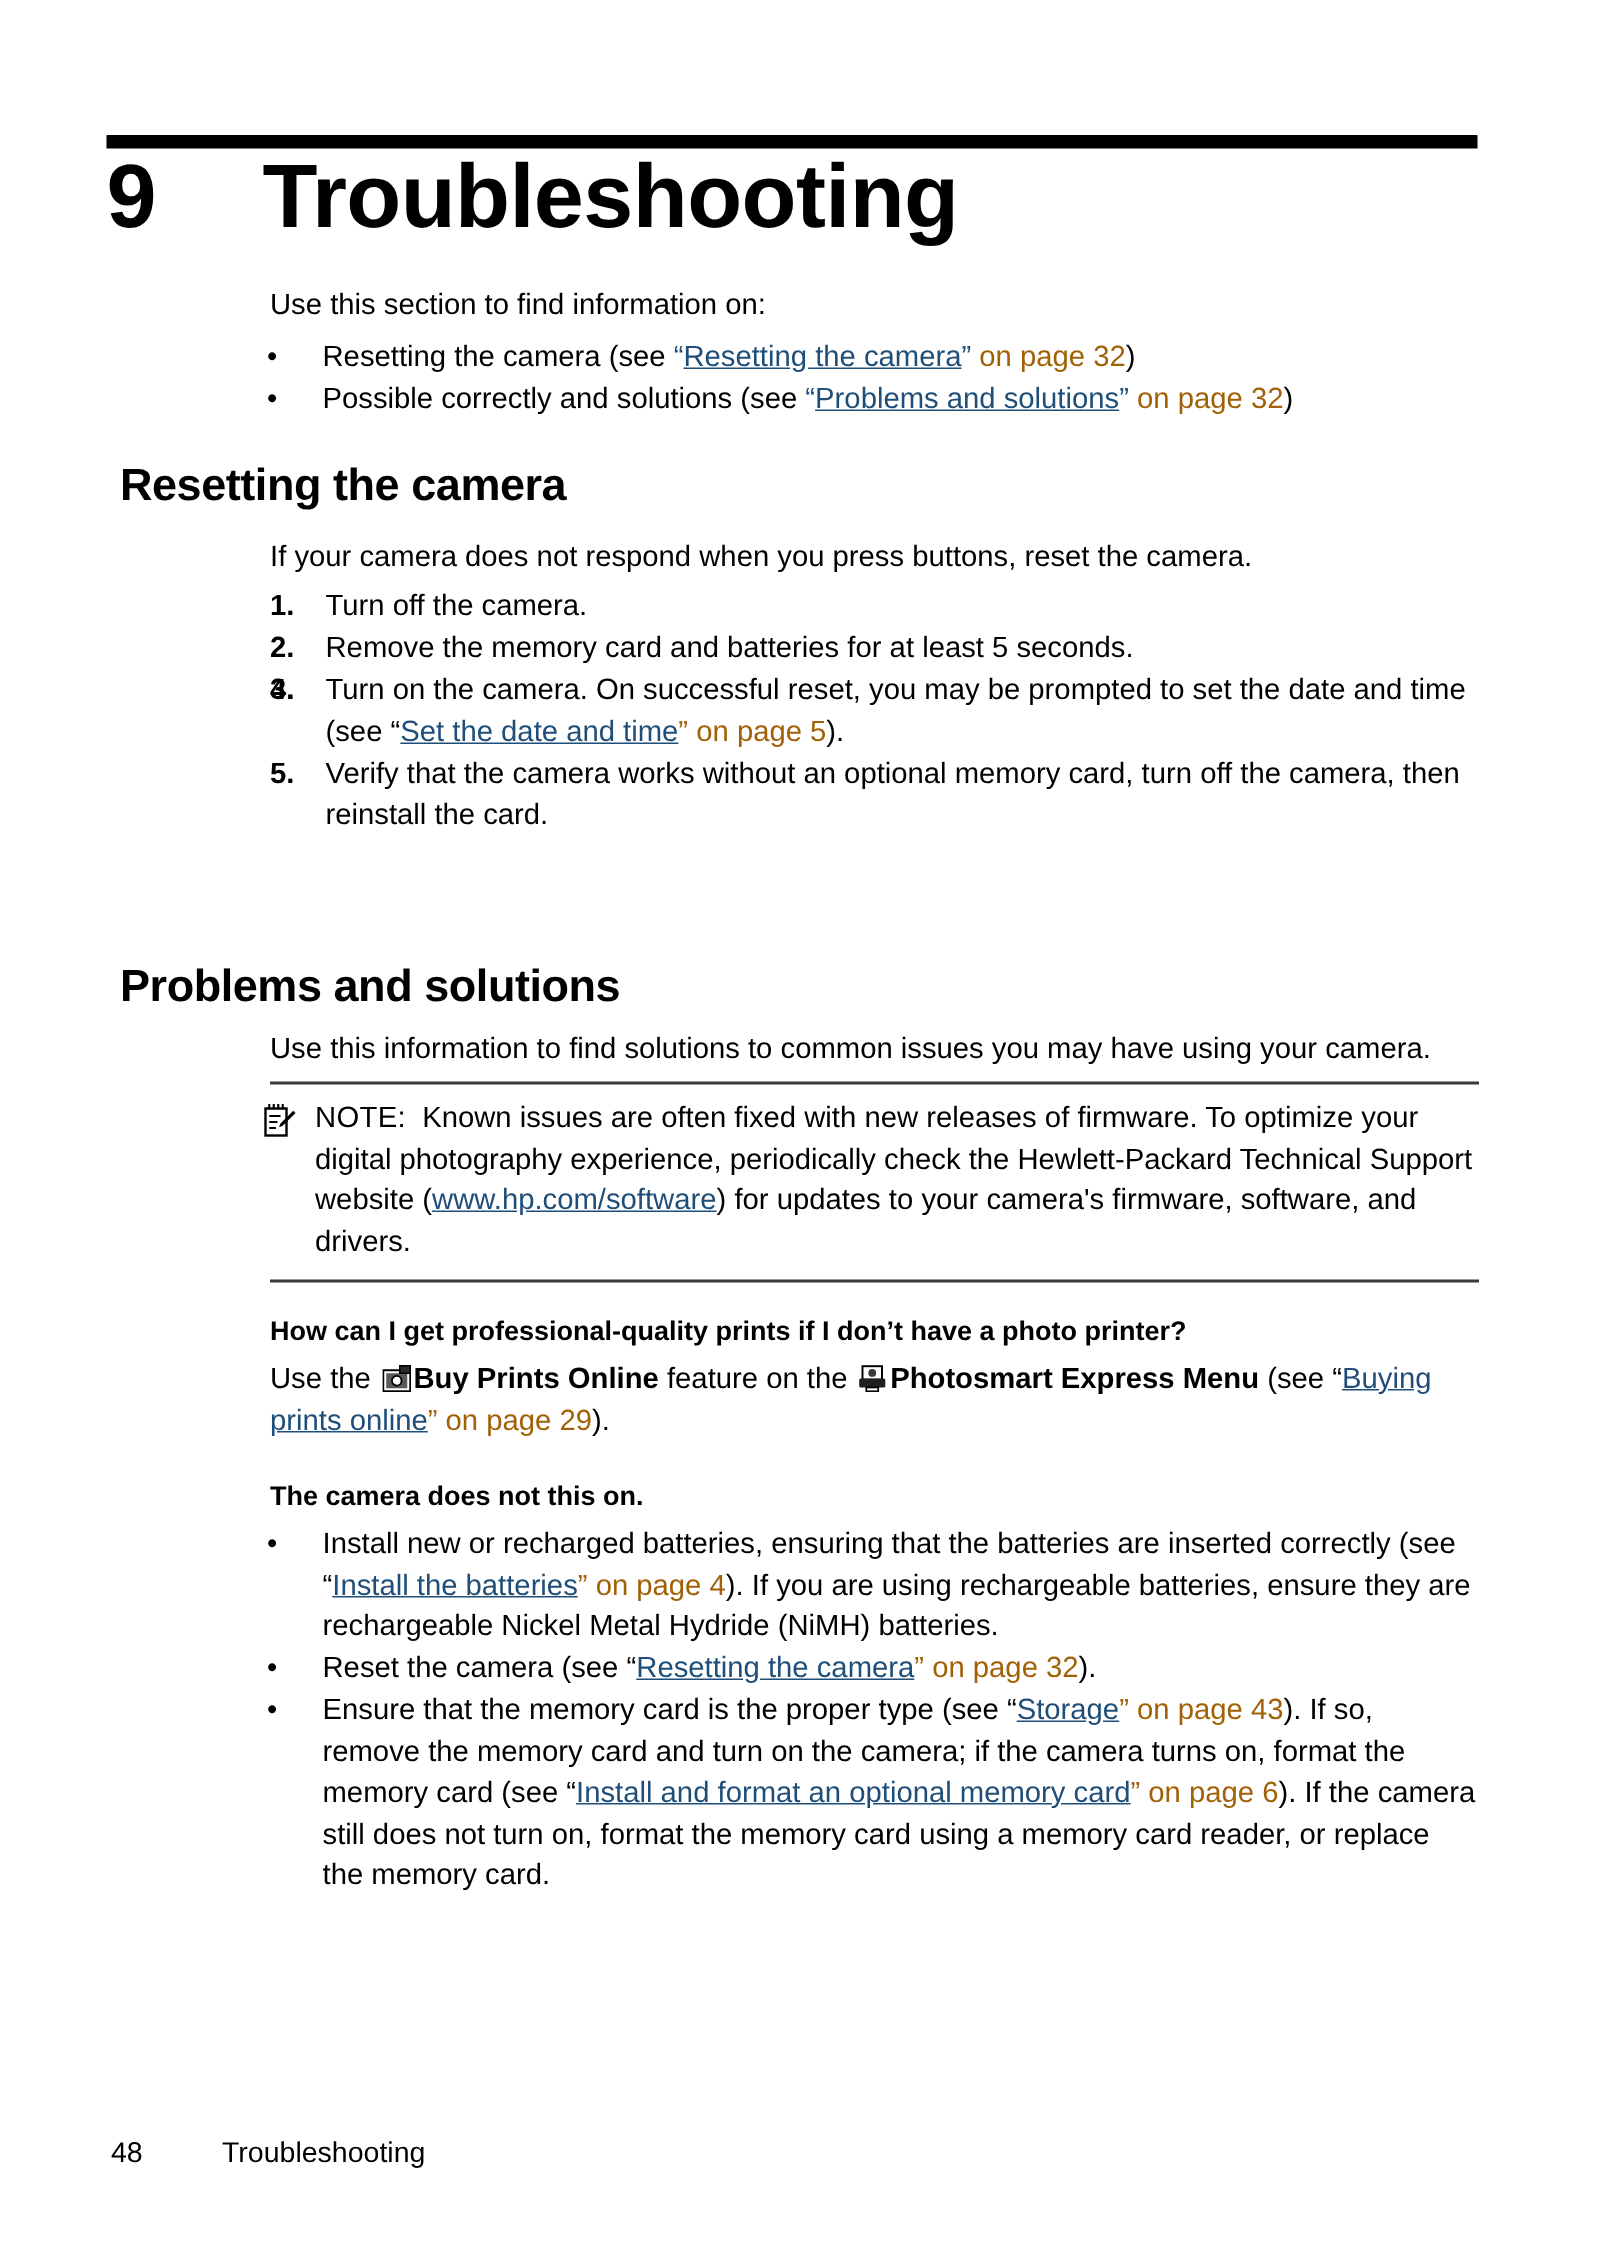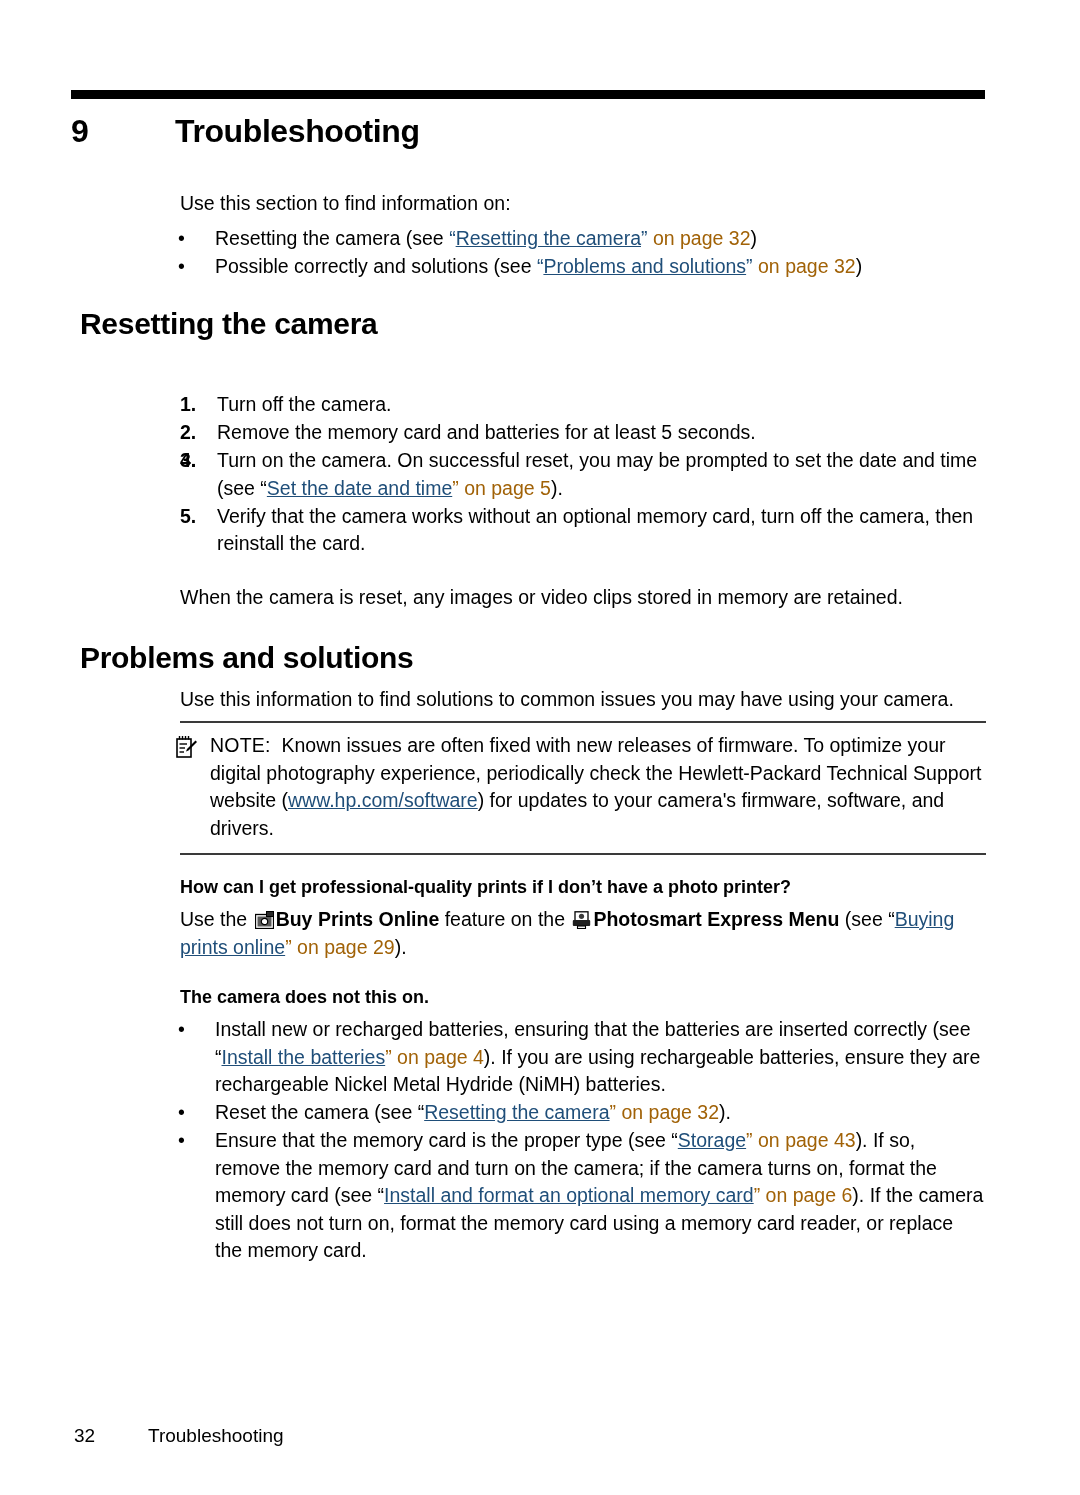--- a/index.html
+++ b/index.html
@@ -32,21 +32,21 @@
     height: 9px;
     background: #000000;
   }
 
   
   .chapter-title {
     position: absolute;
     left: 71px;
     top: 104px;
     width: 920px;
-    font-size: 32px;
+    font-size: 60px;
     font-weight: bold;
     letter-spacing: -0.4px;
     line-height: 54px;
     white-space: nowrap;
   }
   .chapter-num {
     display: inline-block;
     width: 104px;
   }
 
@@ -187,20 +187,21 @@
       </li>
       <li>
         <span class="bmark">•</span>
         <span>Possible correctly and solutions (see </span><span class="q">“</span><a class="xref" href="#">Problems and solutions</a><span class="q">”</span><span class="xref-plain"> on page 32</span><span>)</span>
       </li>
     </ul>
   </div>
 
   <div class="sect-head" style="top:306px;">Resetting the camera</div>
 
+  <div class="body-col" style="top:358px;">If your camera does not respond when you press buttons, reset the camera.</div>
 
   <div class="body-col" style="top:391px;">
     <ol class="steps">
       <li>
         <span class="bmark">1.</span>
         <span>Turn off the camera.</span>
       </li>
       <li>
         <span class="bmark">2.</span>
         <span>Remove the memory card and batteries for at least 5 seconds.</span>
@@ -212,21 +213,20 @@
         <span class="bmark">4.</span>
         <span>Turn on the camera. On successful reset, you may be prompted to set the date and time (see “</span><a class="xref" href="#">Set the date and time</a><span class="xref-plain">” on page 5</span><span>).</span>
       </li>
       <li>
         <span class="bmark">5.</span>
         <span>Verify that the camera works without an optional memory card, turn off the camera, then reinstall the card.</span>
       </li>
     </ol>
   </div>
 
-  <div class="body-col" style="top:584px;">When the camera is reset, any images or video clips stored in memory are retained.</div>
 
   <div class="sect-head" style="top:640px;">Problems and solutions</div>
 
   <div class="body-col" style="top:686px;">Use this information to find solutions to common issues you may have using your camera.</div>
 
   <div class="note-box" style="top:721px;">
     <div class="note-rule"></div>
     <div class="note-inner">
       <span class="note-icon">
         <svg viewBox="0 0 22 24" width="22" height="24" aria-hidden="true">
@@ -277,16 +277,16 @@
         <span>Reset the camera (see “</span><a class="xref" href="#">Resetting the camera</a><span class="xref-plain">” on page 32</span><span>).</span>
       </li>
       <li>
         <span class="bmark">•</span>
         <span>Ensure that the memory card is the proper type (see “</span><a class="xref" href="#">Storage</a><span class="xref-plain">” on page 43</span><span>). If so, remove the memory card and turn on the camera; if the camera turns on, format the memory card (see “</span><a class="xref" href="#">Install and format an optional memory card</a><span class="xref-plain">” on page 6</span><span>). If the camera still does not turn on, format the memory card using a memory card reader, or replace the memory card.</span>
       </li>
     </ul>
   </div>
 
   <div class="footer">
-    <span class="pg">32</span><span>Troubleshooting</span>
+    <span class="pg">48</span><span>Troubleshooting</span>
   </div>
 
 </div>
 
 </body></html>

